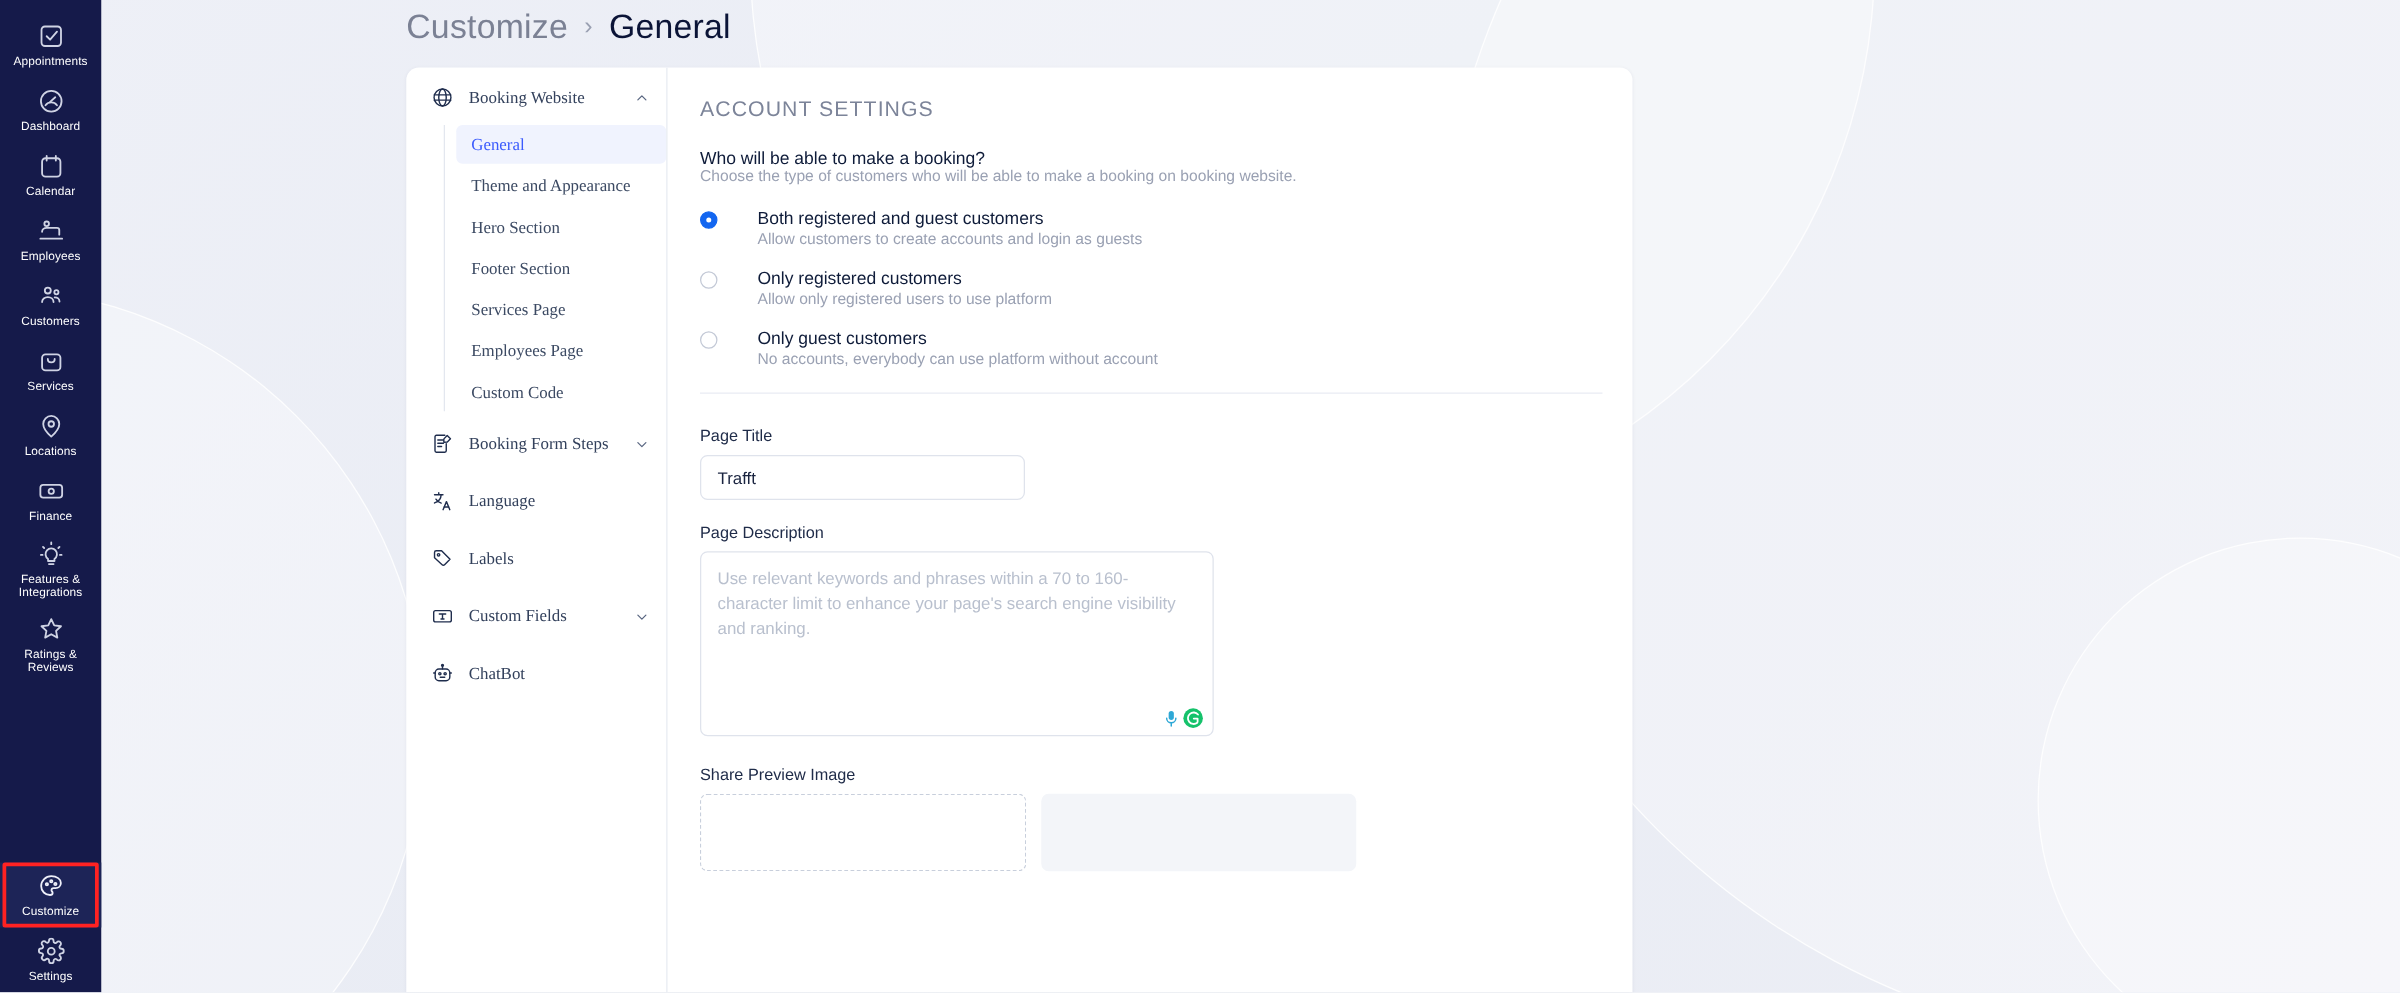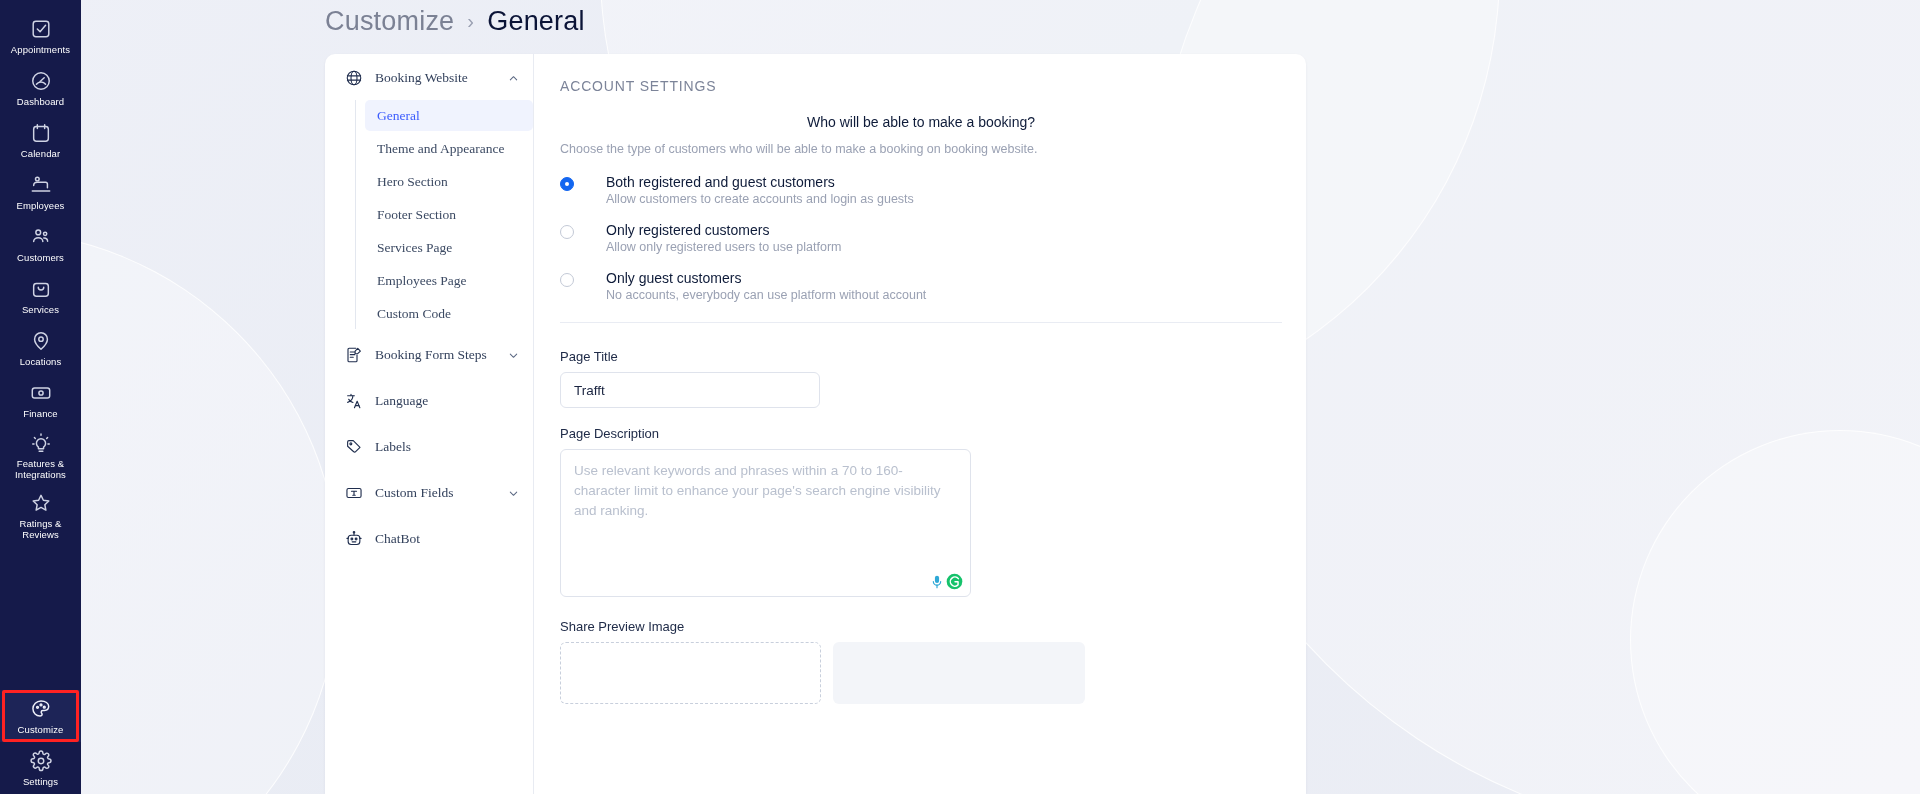--- a/index.html
+++ b/index.html
@@ -107,24 +107,24 @@
 
   .subnav-rows { margin-top:8px; }
   .subnav-rows .sub-group-head { margin-bottom:14px; }
 
   
   .pane {
     flex:1 1 auto; border-left:1px solid #e8ebf2;
     padding:24px 24px 0 26px; position:relative;
   }
   .section-title {
-    font-size:14px; letter-spacing:0.85px; color:#7c8499;
+    font-size:17px; letter-spacing:0.85px; color:#7c8499;
     font-weight:400; margin:0 0 20px 0;
   }
-  .q-title { font-size:14px; color:#0e1b39; font-weight:400; margin-bottom:12px;text-align:center; }
+  .q-title { font-size:14px; color:#0e1b39; font-weight:400; margin-bottom:0; }
   .q-sub { font-size:12.5px; color:#9aa1b3; margin-bottom:18px; }
 
   .radio-row { display:flex; gap:32px; margin-bottom:16px; cursor:pointer; }
   .radio {
     flex:0 0 14px; width:14px; height:14px; border-radius:50%;
     border:1.5px solid #c3c9d6; background:#fff; margin-top:3px;
     display:flex; align-items:center; justify-content:center;
   }
   .radio.checked { border-color:#1366f0; background:#1366f0; }
   .radio.checked::after{

